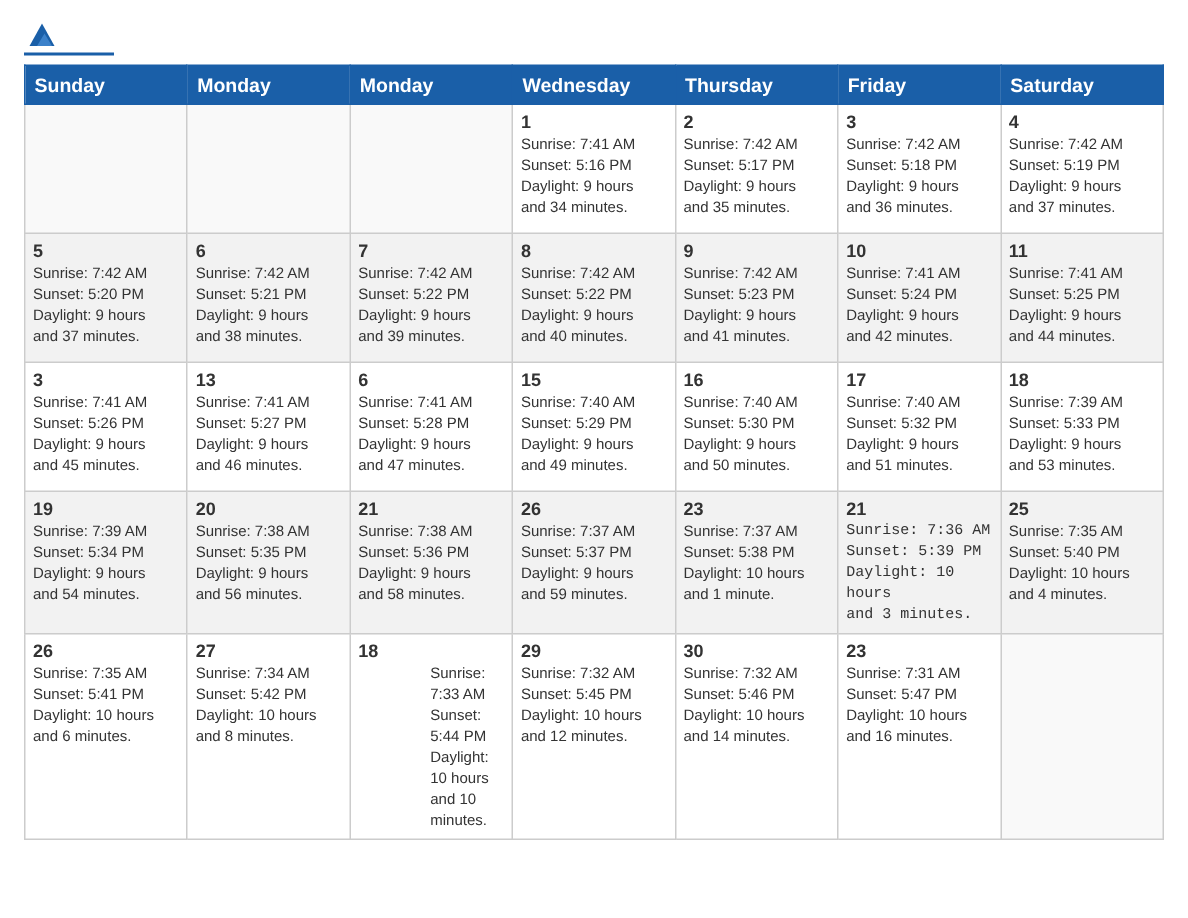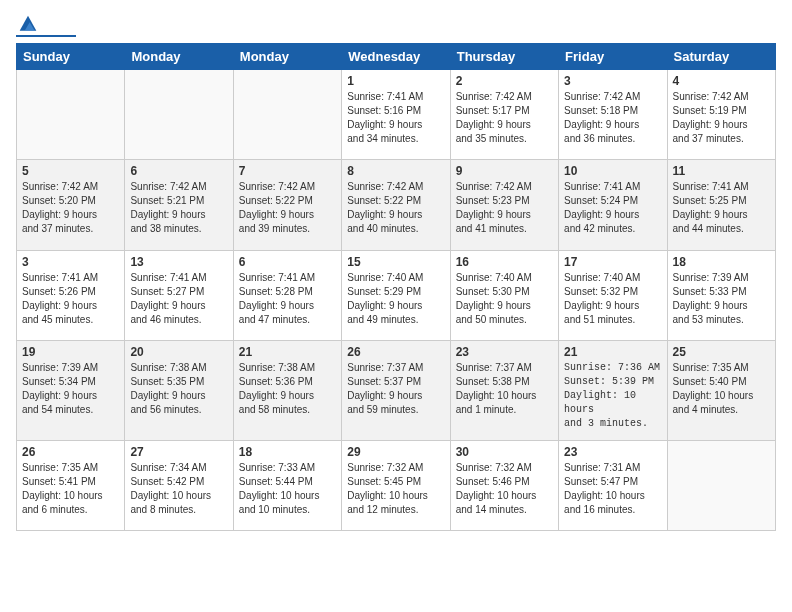--- a/index.html
+++ b/index.html
@@ -346,21 +346,21 @@
           </td>
           <td>
             <div class="day-num">27</div>
             <div class="cell-info" style="white-space: pre-line;">Sunrise: 7:34 AM
 Sunset: 5:42 PM
 Daylight: 10 hours
 and 8 minutes.</div>
           </td>
           <td>
             <div class="day-num">18</div>
-            <div class="cell-info" style="white-space: pre-line;">Sunrise: 7:33 AM
+            <div class="cell-info" style="white-space: pre-line; margin-left: 48px;">Sunrise: 7:33 AM
 Sunset: 5:44 PM
 Daylight: 10 hours
 and 10 minutes.</div>
           </td>
           <td>
             <div class="day-num">29</div>
             <div class="cell-info" style="white-space: pre-line;">Sunrise: 7:32 AM
 Sunset: 5:45 PM
 Daylight: 10 hours
 and 12 minutes.</div>

